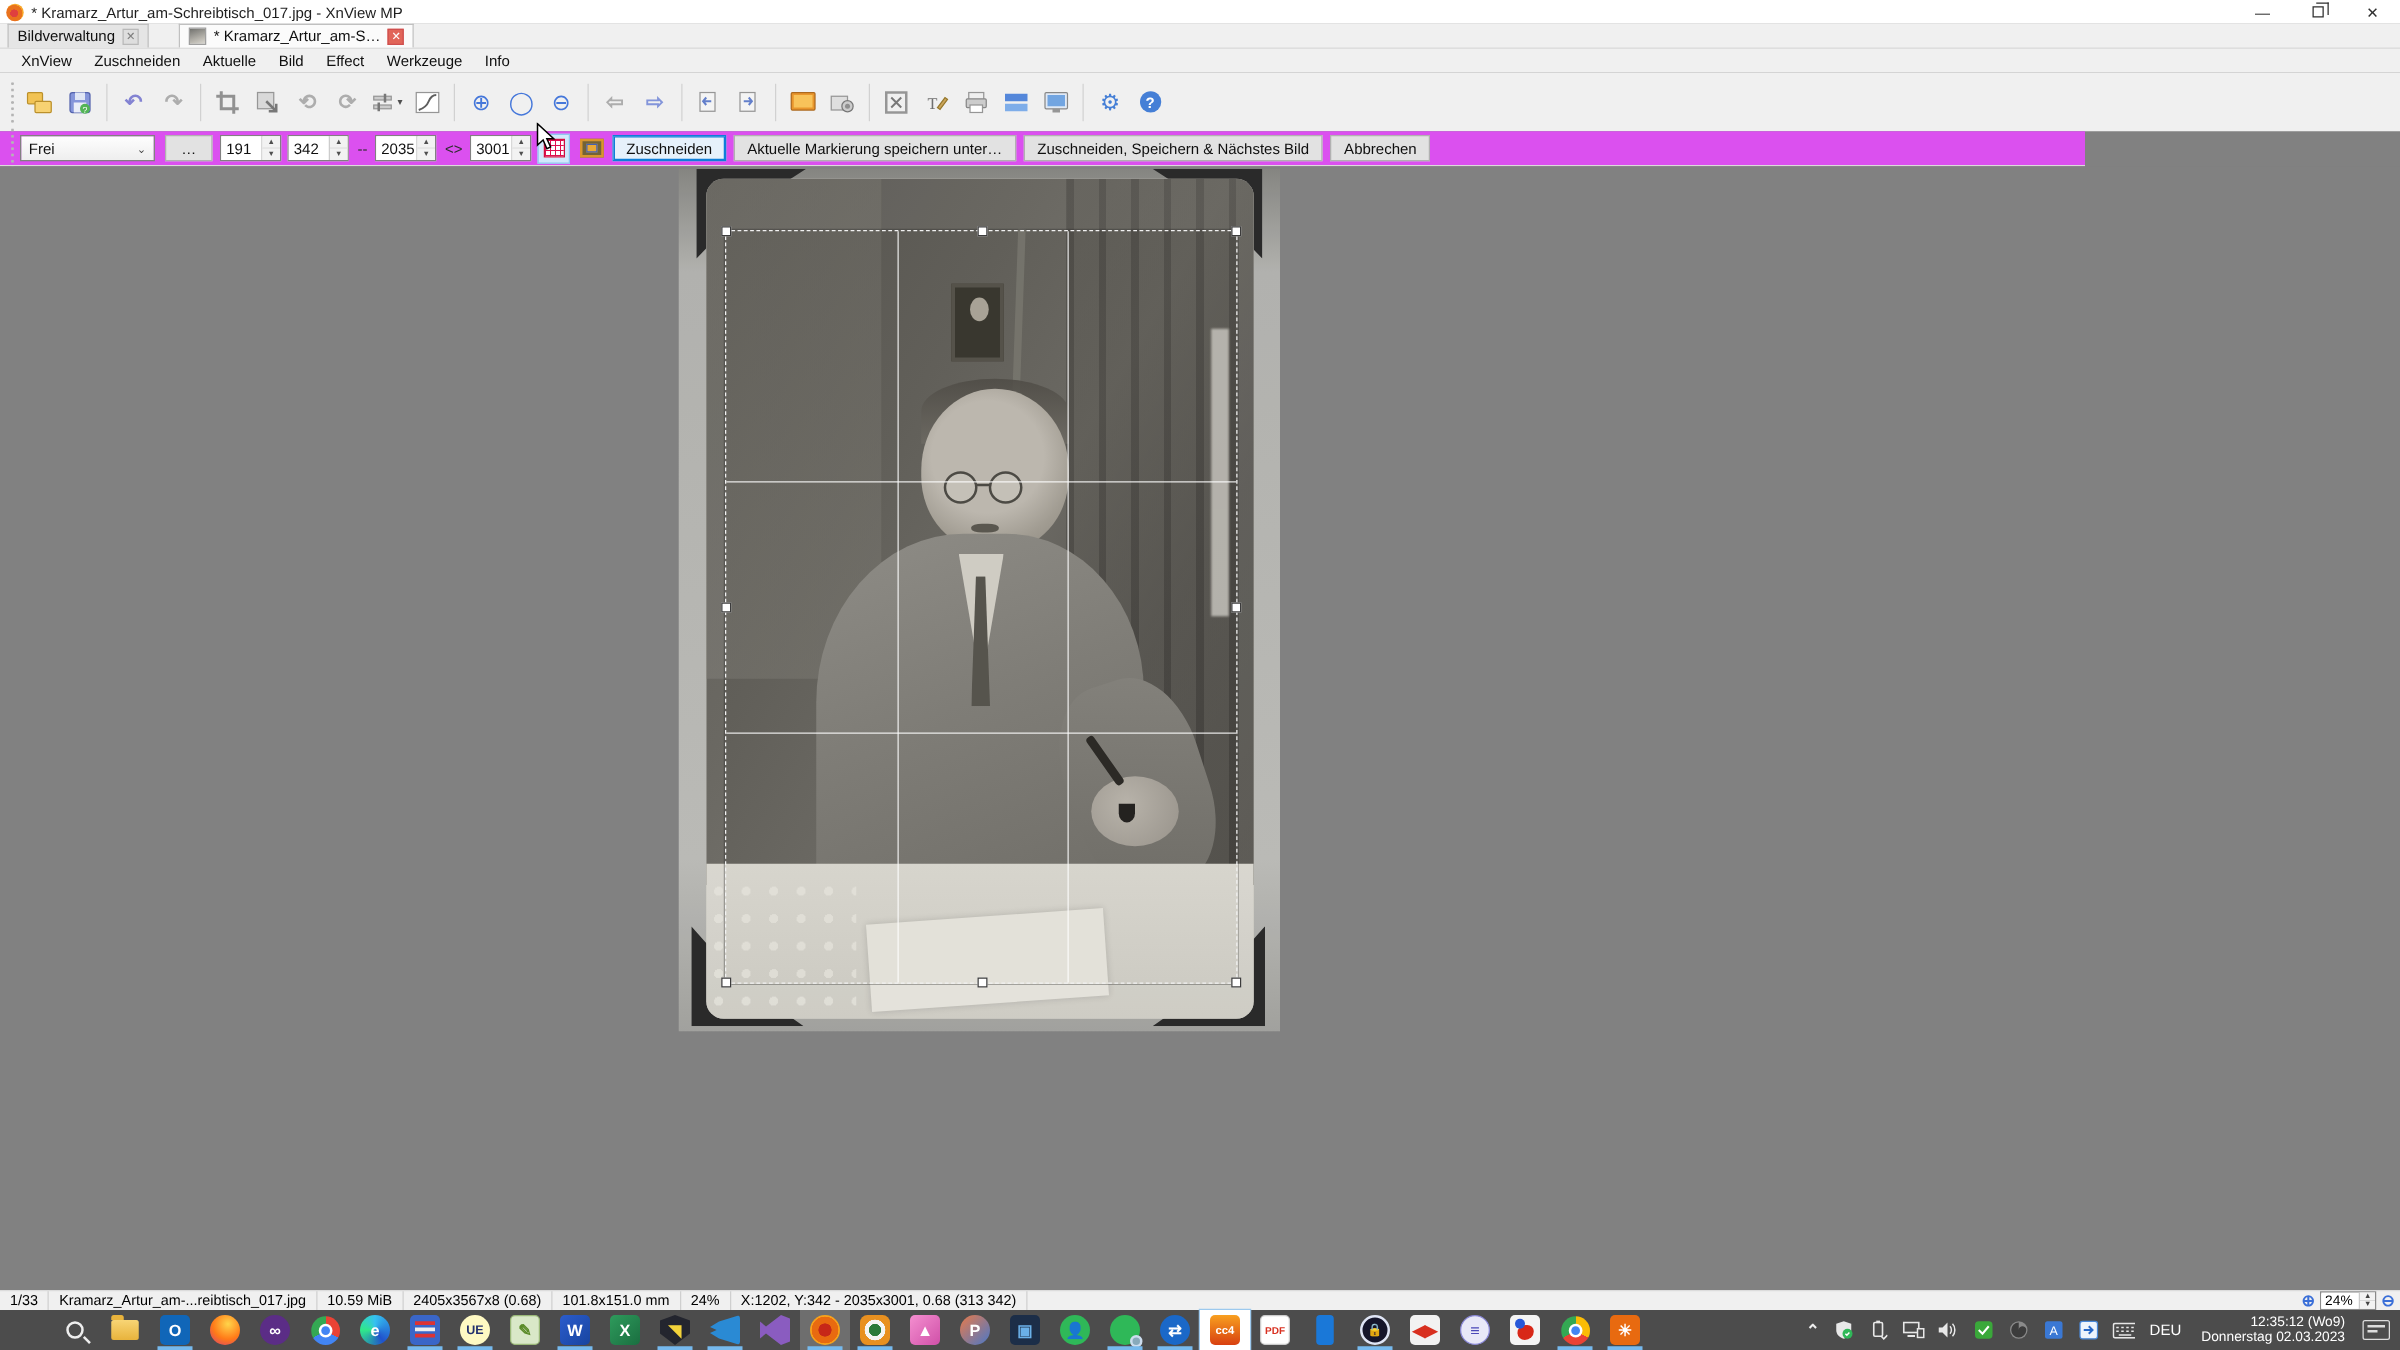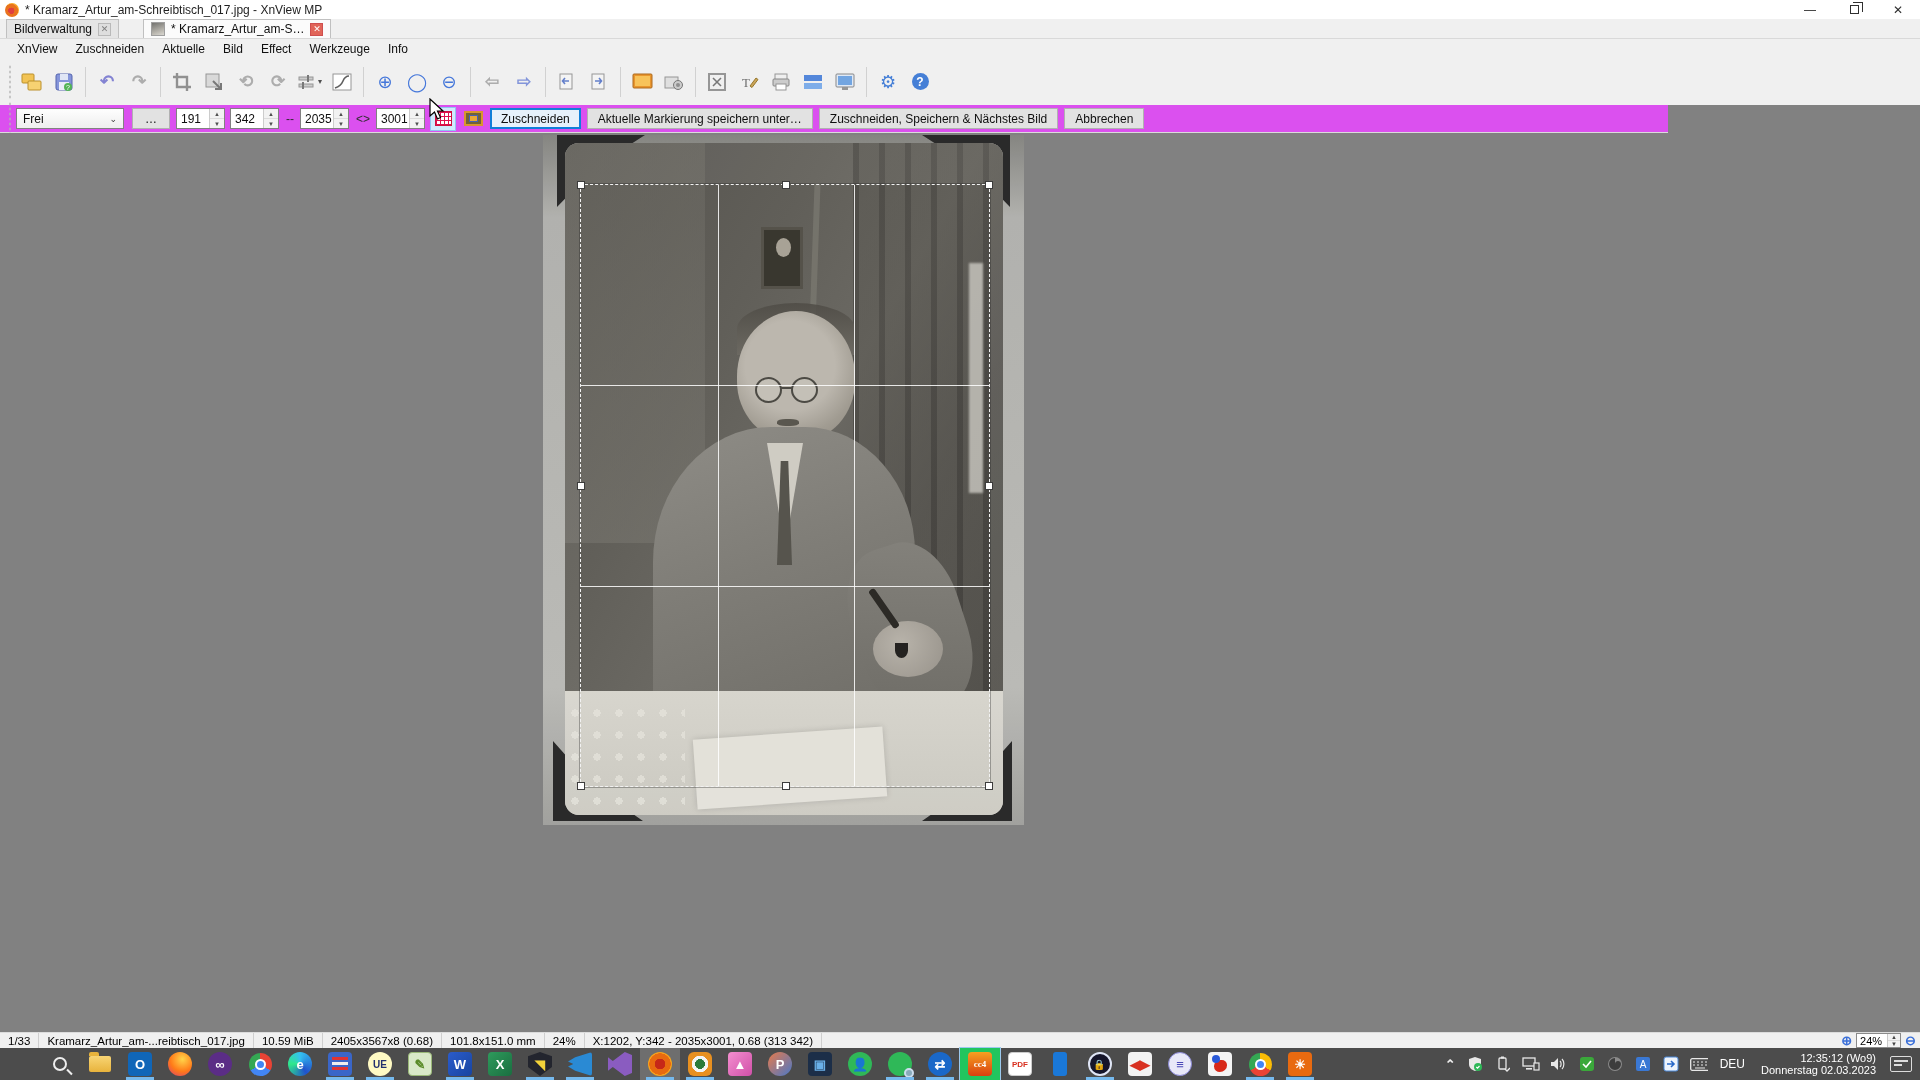--- a/index.html
+++ b/index.html
@@ -152,21 +152,21 @@
   .zoom-spin input { width:30px; border:none; outline:none; font-size:11px; padding-left:3px;
                      font-family:"Liberation Sans",sans-serif; }
   .zoom-spin .spin-arrows { width:13px; height:100%; }
 
   
   .taskbar { position:absolute; top:1048px; left:0; width:1920px; height:32px; background:#4c4c4c;
              display:flex; align-items:center; color:#fff; }
   .task-item { width:40px; height:32px; display:flex; align-items:center; justify-content:center; position:relative; }
   .task-item.active::after { content:""; position:absolute; left:6px; right:6px; bottom:0; height:3px; background:#76b9ed; }
   .task-item.current { background:#6e6e6e; }
-  .task-item.selected { background:#22c55e; outline:1px solid #9cc9ee;font-family:Liberation Serif, serif; }
+  .task-item.selected { background:#ffffff; outline:1px solid #9cc9ee; }
   .ti { width:24px; height:24px; display:flex; align-items:center; justify-content:center;
         font-size:13px; font-weight:bold; border-radius:3px; }
   .ti-win { display:grid; grid-template-columns:10px 10px; grid-template-rows:10px 10px; gap:2px; width:auto; height:auto; }
   .ti-win div { background:#fff; }
   .ti-search { width:14px; height:14px; border:2px solid #eee; border-radius:50%; position:relative; }
   .ti-search::after { content:""; position:absolute; left:11px; top:12px; width:7px; height:2px; background:#eee; transform:rotate(45deg); }
   .ti-folder { width:22px; height:16px; background:linear-gradient(#f8d575,#e8b33c); border-radius:2px; position:relative; }
   .ti-folder::before { content:""; position:absolute; left:0; top:-4px; width:10px; height:4px; background:#e8b33c; border-radius:2px 2px 0 0; }
   .ti-circle { border-radius:50%; color:#fff; }
   .ti-square { border-radius:4px; color:#fff; }

